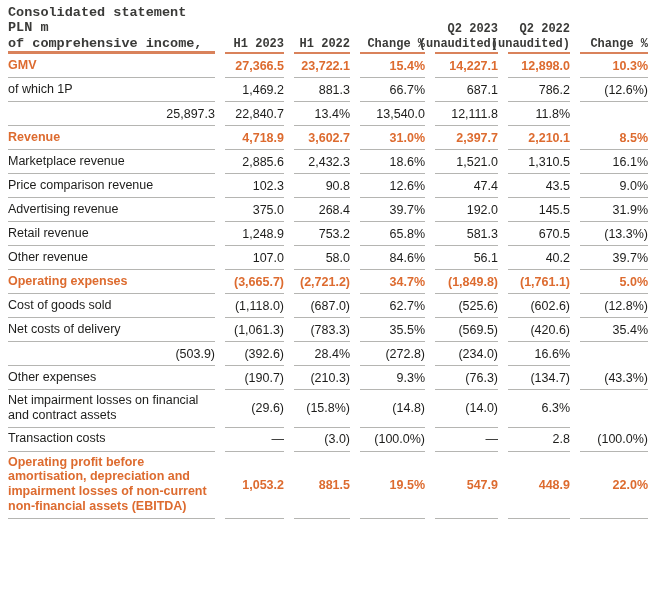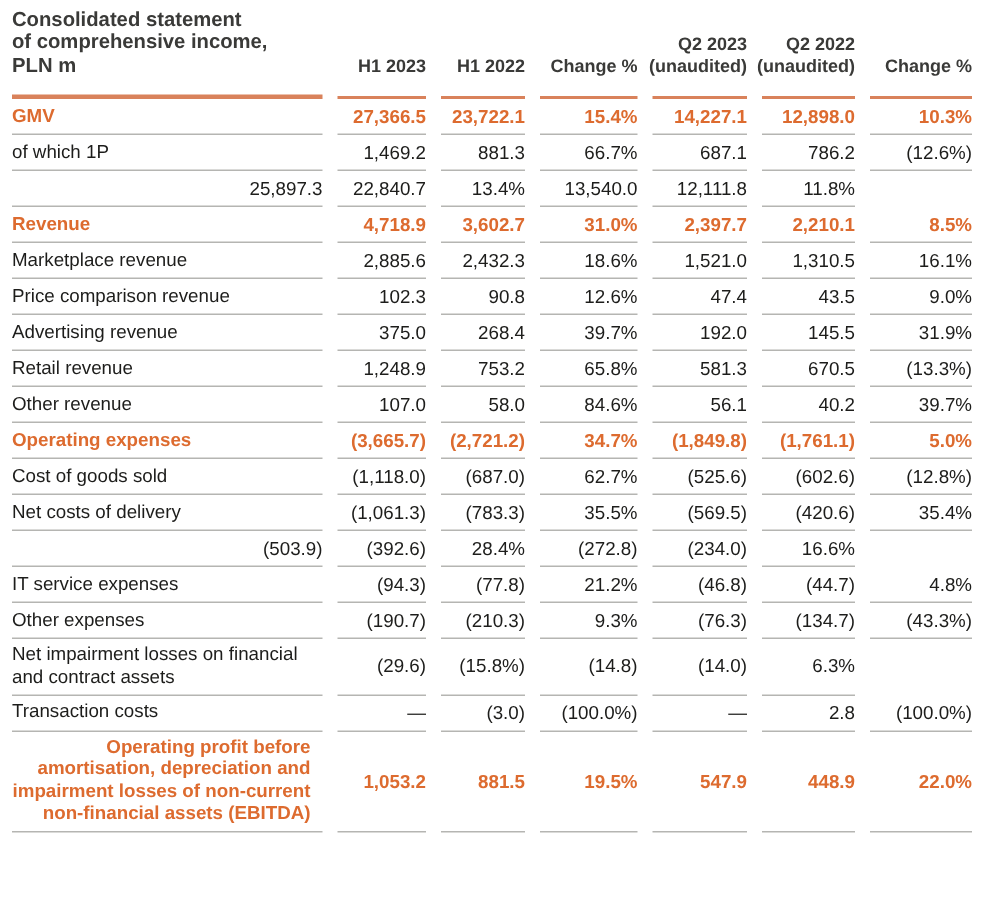--- a/index.html
+++ b/index.html
@@ -43,21 +43,22 @@
   }
   .label-cell{
     font-size:12.5px;
     line-height:1.18;
     padding:3px 8px 4px 0;
   }
   
   .header-row .cell{
     border-bottom:2px solid var(--accent-line);
     min-height:44px;
-    padding-bottom:12px;
+    padding-bottom:0;
+    font-family:Liberation Mono, monospace;
   }
   .header-row .label-cell{
     border-bottom-width:3px;
     align-items:flex-start;
     padding-top:1px;
   }
   .title{
     font-size:13.5px;
     font-weight:bold;
     color:var(--heading-text);
@@ -71,34 +72,33 @@
     font-size:12px;
     color:var(--heading-text);
     line-height:1.25;
     white-space:nowrap;
     text-align:left;
   }
   
   .row.hl .cell{
     color:var(--accent);
     font-weight:bold;
-    text-align:right;
   }
 </style>
 </head>
 <body>
 
 <div class="sheet">
 
   <div class="row header-row">
     <div class="cell label-cell">
       <div class="title">
         <div>Consolidated statement</div>
+        <div>PLN m</div>
         <div>of comprehensive income,</div>
-        <div>PLN m</div>
       </div>
     </div>
     <div class="cell col-head">
       <div>H1 2023</div>
       <div></div>
     </div>
     <div class="cell col-head">
       <div>H1 2022</div>
       <div></div>
     </div>
@@ -244,29 +244,20 @@
     <div class="row">
       <div class="cell value-cell">(503.9)</div>
       <div class="cell value-cell">(392.6)</div>
       <div class="cell value-cell">28.4%</div>
       <div class="cell value-cell">(272.8)</div>
       <div class="cell value-cell">(234.0)</div>
       <div class="cell value-cell">16.6%</div>
     </div>
 
 
-    <div class="row">
-      <div class="cell label-cell">IT service expenses</div>
-      <div class="cell value-cell">(94.3)</div>
-      <div class="cell value-cell">(77.8)</div>
-      <div class="cell value-cell">21.2%</div>
-      <div class="cell value-cell">(46.8)</div>
-      <div class="cell value-cell">(44.7)</div>
-      <div class="cell value-cell">4.8%</div>
-    </div>
 
     <div class="row">
       <div class="cell label-cell">Other expenses</div>
       <div class="cell value-cell">(190.7)</div>
       <div class="cell value-cell">(210.3)</div>
       <div class="cell value-cell">9.3%</div>
       <div class="cell value-cell">(76.3)</div>
       <div class="cell value-cell">(134.7)</div>
       <div class="cell value-cell">(43.3%)</div>
     </div>

